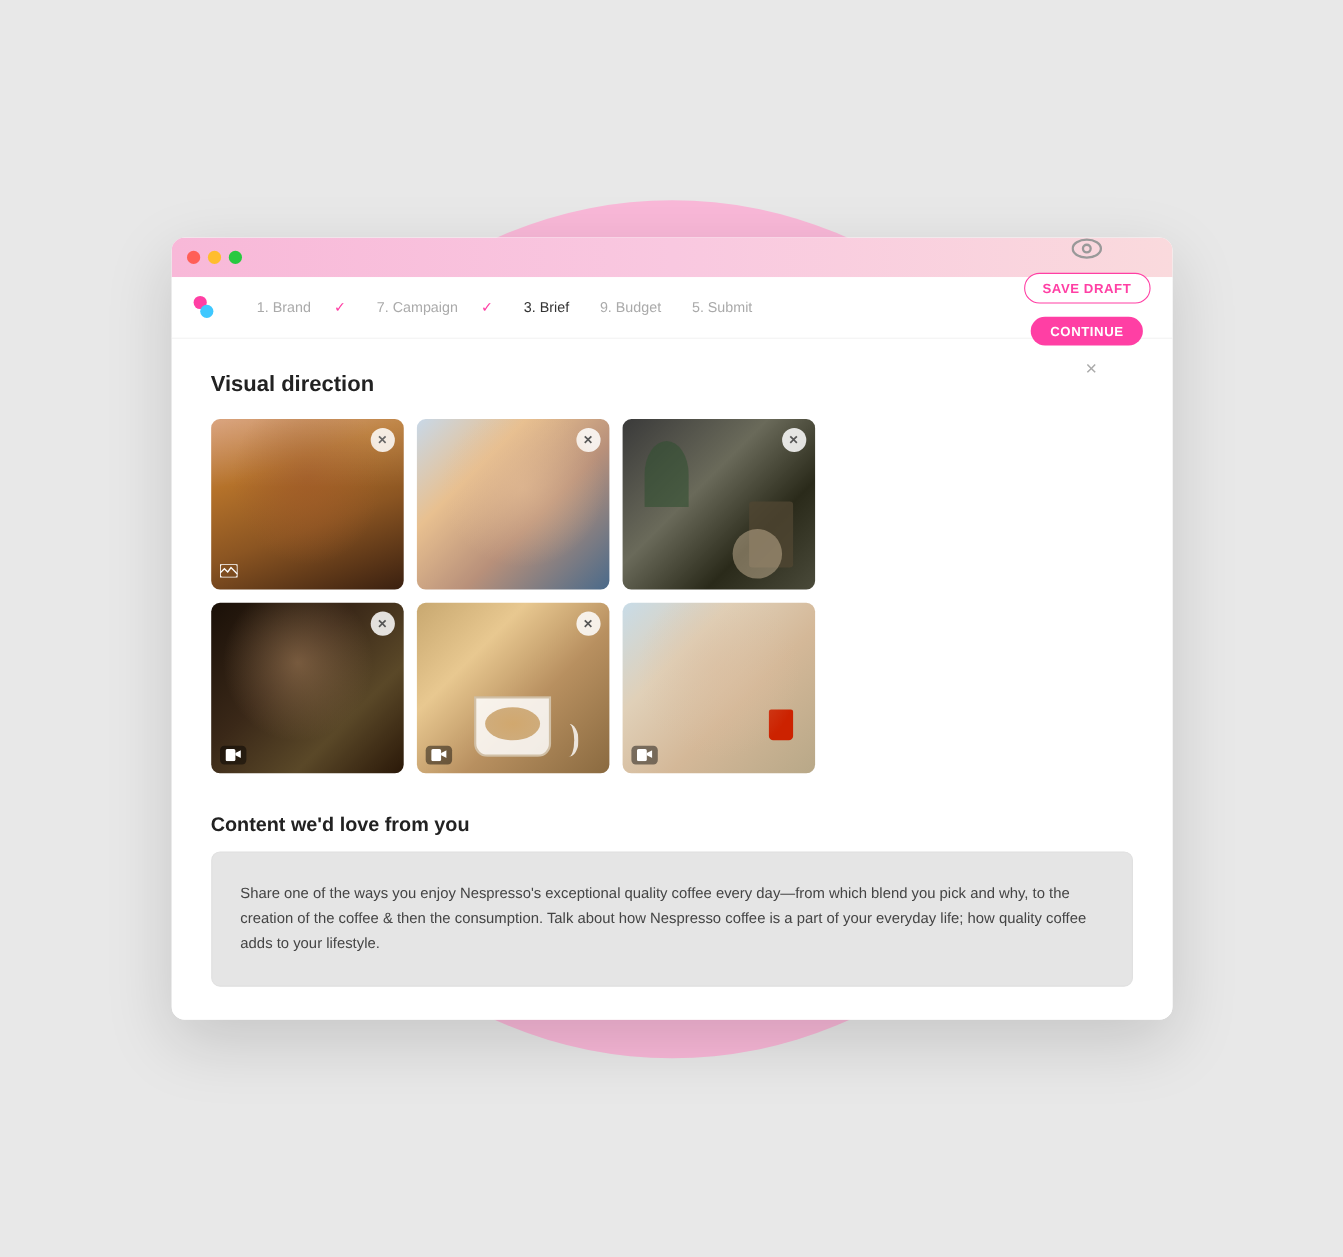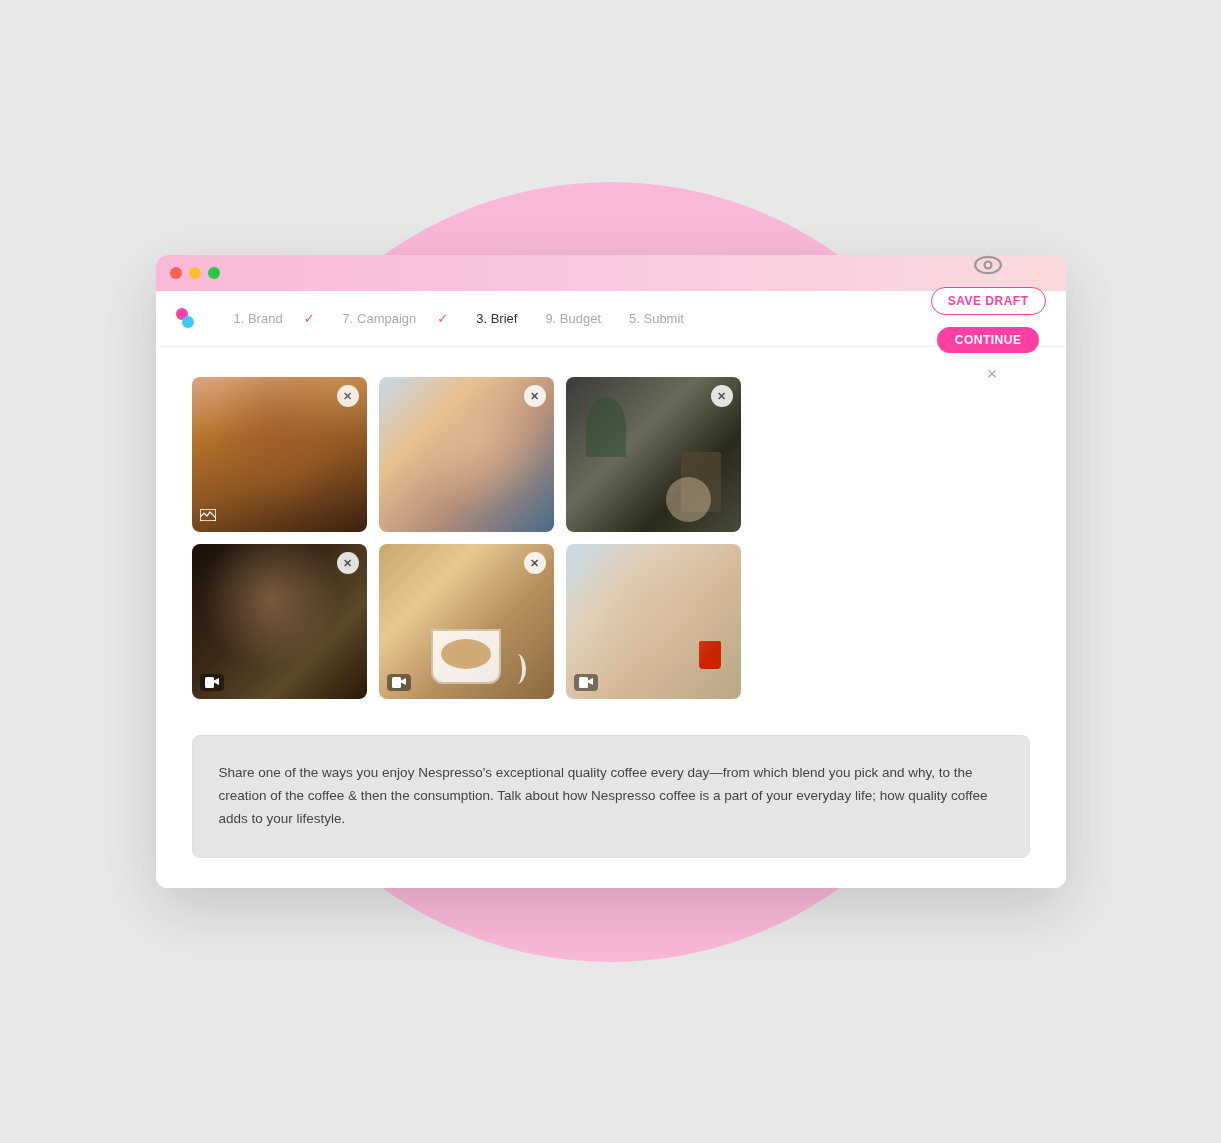--- a/index.html
+++ b/index.html
@@ -292,20 +292,21 @@
       </svg>
 
       <button class="btn-save-draft">SAVE DRAFT</button>
       <button class="btn-continue">CONTINUE</button>
       <span class="close-btn">×</span>
     </div>
   </div>
 
   <div class="main-content">
 
+    <h2 class="section-title">Visual direction</h2>
 
     <div class="image-grid">
 
       <div class="image-card" style="background: linear-gradient(160deg, #d4956a 0%, #b5722a 30%, #8b5522 60%, #3a2010 100%);">
         <div class="close-x">✕</div>
         <div class="img-icon">
           <svg width="16" height="12" viewBox="0 0 16 12" fill="white">
               <rect x="0" y="0" width="16" height="12" rx="2" fill="none" stroke="white" stroke-width="1.5"></rect>
               <path d="M0 8l4-4 3 3 3-4 6 6" stroke="white" stroke-width="1.2" fill="none"></path>
             </svg>
@@ -360,18 +361,19 @@
               <path d="M9 3.5l5-2.5v7l-5-2.5z"></path>
             </svg>
         </div>
 
         <div style="position:absolute;bottom:30px;right:20px;width:22px;height:28px;background:#cc2200;border-radius:2px 2px 4px 4px;"></div>
         <div style="position:absolute;inset:0;background:radial-gradient(ellipse at 50% 40%, rgba(220,190,160,0.5) 0%, transparent 60%);"></div>
       </div>
 
     </div>
 
+    <h2 class="content-section-title">Content we'd love from you</h2>
     <div class="content-textarea-wrapper">
       <p class="content-text">Share one of the ways you enjoy Nespresso's exceptional quality coffee every day—from which blend you pick and why, to the creation of the coffee &amp; then the consumption. Talk about how Nespresso coffee is a part of your everyday life; how quality coffee adds to your lifestyle.</p>
     </div>
 
   </div>
 </div>
 
 </body></html>

